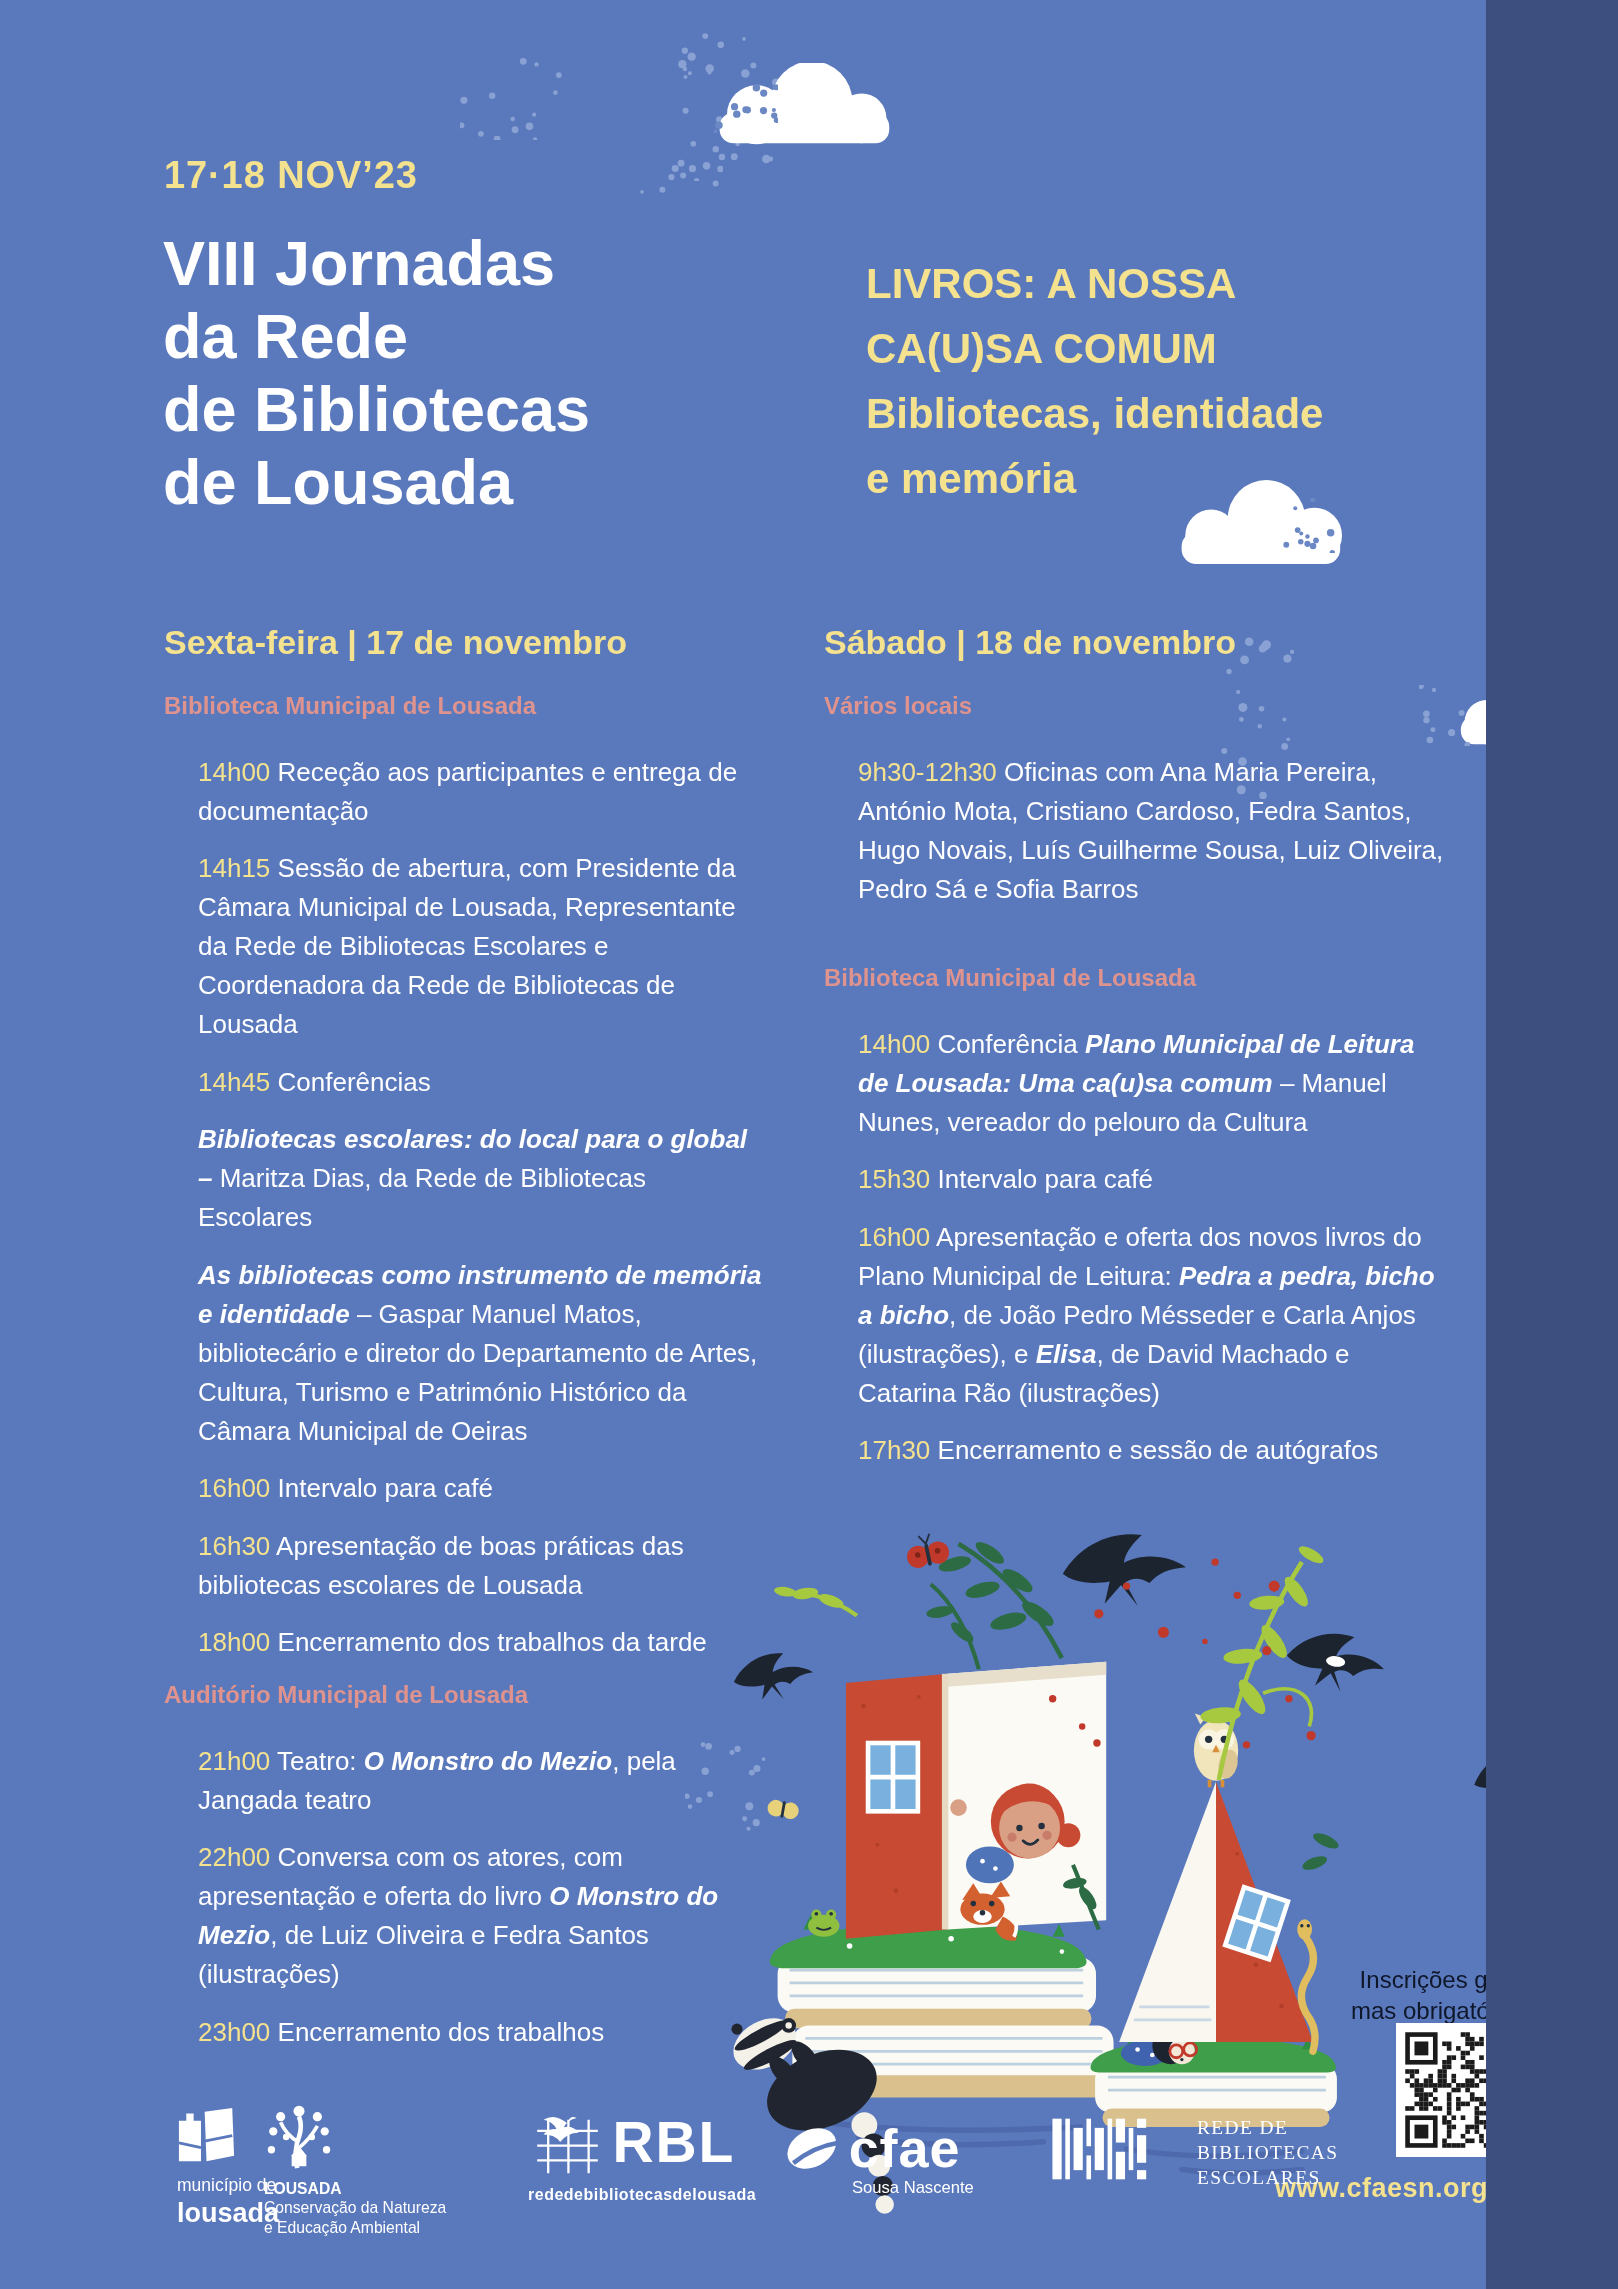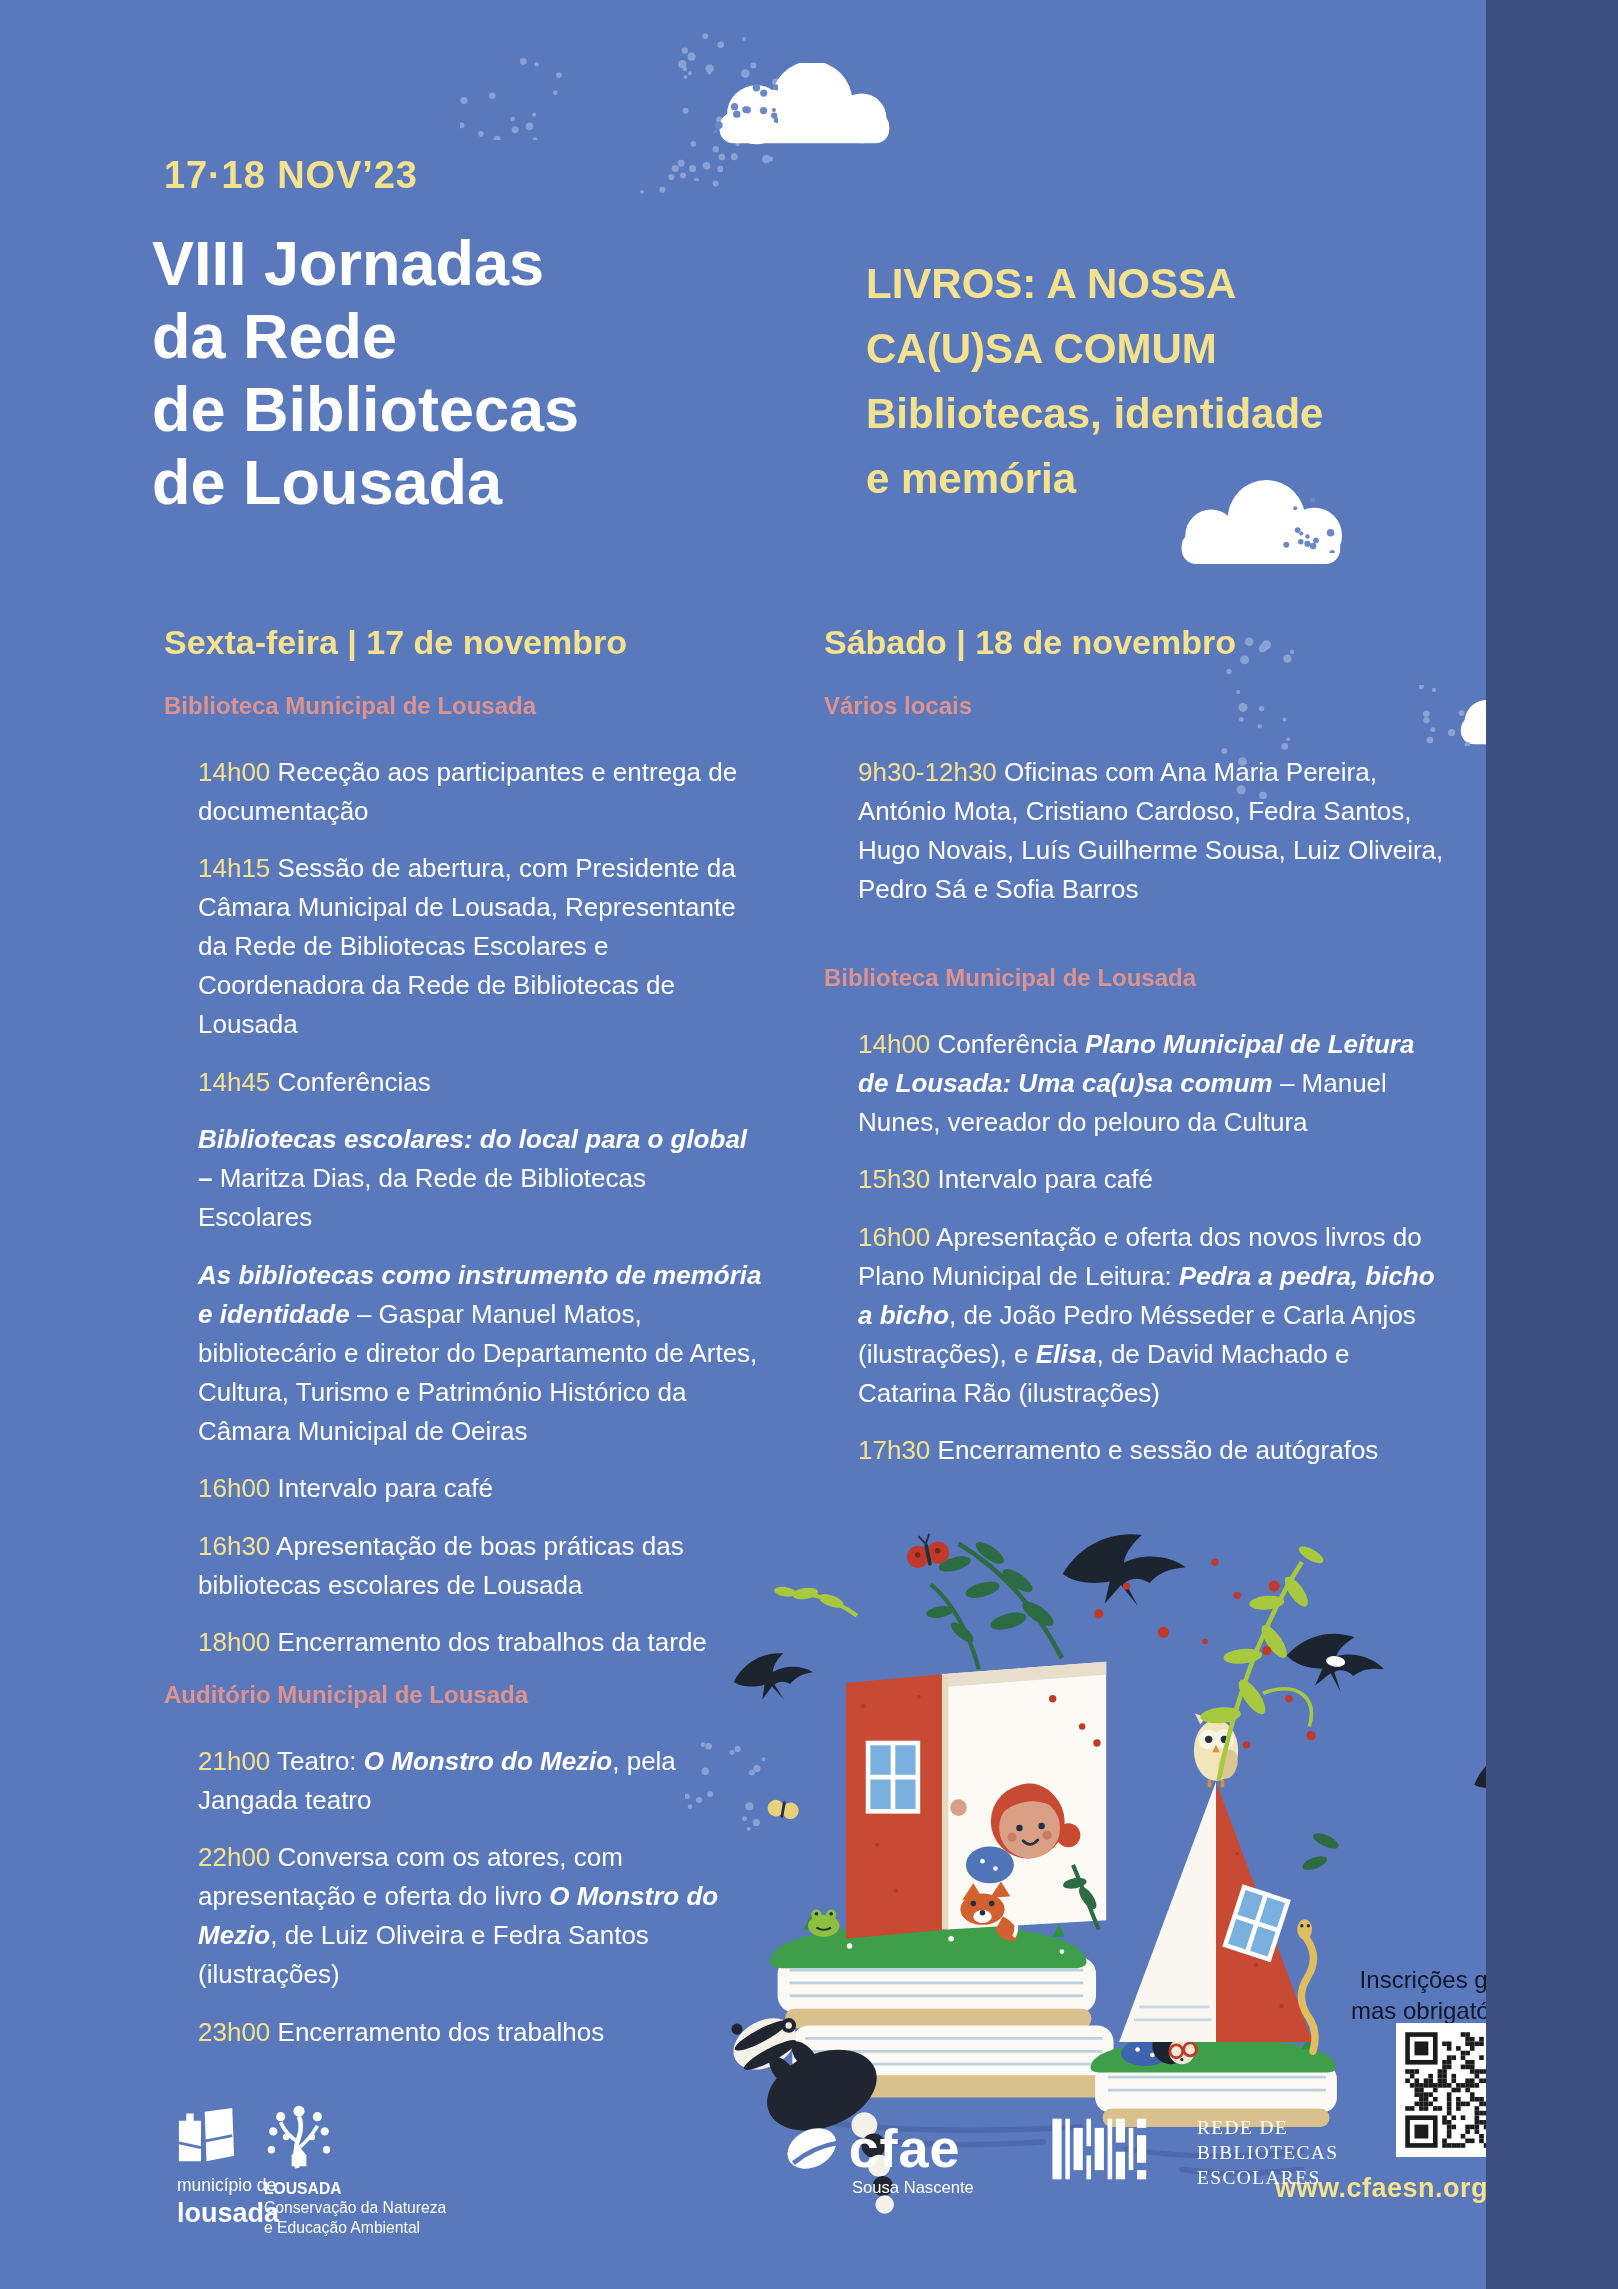--- a/index.html
+++ b/index.html
@@ -6,21 +6,21 @@
     --bg:#5a78bc; --yellow:#f5e28e; --salmon:#de938e; --white:#ffffff;
     --red:#c84a33; --green:#3f9e49; --lgreen:#a6c93f; --dgreen:#2d6b45;
     --ink:#20252f; --tan:#d9c08c; --shadow:#4d69ac; --dot:#8aa2d3; --clouddot:#6b88c5;
   }
   html,body{margin:0;padding:0;background:#3c4f7e;}
   .poster{position:relative;width:1486px;height:2290px;background:var(--bg);
     overflow:hidden;font-family:"Liberation Sans",sans-serif;color:#fff;}
   .abs{position:absolute;}
   
   .date{left:164px;top:154px;font-size:38px;font-weight:700;color:var(--yellow);letter-spacing:0.9px;}
-  .title{left:152px;top:227px;font-size:63px;line-height:73px;font-weight:700;color:#fff;}
+  .title{left:163px;top:227px;font-size:63px;line-height:73px;font-weight:700;color:#fff;}
   .theme{left:866px;top:251px;font-size:42px;line-height:65px;font-weight:700;color:var(--yellow);}
   
   .col{position:absolute;top:623px;}
   .col-fri{left:164px;width:598px;}
   .col-sat{left:824px;width:624px;}
   .day{margin:0 0 29.5px 0;font-size:34px;font-weight:700;color:var(--yellow);}
   .venue{margin:0 0 33px 0;font-size:24px;font-weight:700;color:var(--salmon);}
   .event{margin:0 0 18.5px 0;padding-left:34px;font-size:26px;line-height:39px;color:#fff;}
   .event .time{font-weight:400;color:var(--yellow);text-align:center;}
   .event .time::after{content:" ";}
@@ -796,20 +796,32 @@
         <circle cx="8" cy="52" r="4"></circle>
           <circle cx="68" cy="52" r="4"></circle>
         <path d="M30,58 l8,-10 8,10 v12 h-16 Z"></path>
       </g>
     </svg>
     <div class="t1">LOUSADA</div>
     <div class="t2">Conservação da Natureza</div>
     <div class="t3">e Educação Ambiental</div>
   </div>
 
+  <div class="logo lg-rbl">
+    <div class="row">
+      <svg width="79" height="65" viewBox="0 0 86 70">
+        <g stroke="#fff" stroke-width="2.5" fill="none">
+          <path d="M10,18 h66 M10,34 h66 M10,50 h66 M22,6 v58 M44,6 v58 M66,6 v58"></path>
+        </g>
+        <path d="M43,10 q-14,-12 -26,-4 q10,2 14,10 q-10,0 -14,6 q12,0 18,8 q8,-10 20,-10 q-6,-8 -16,-6 q4,-8 14,-10 q-8,-4 -10,6" fill="#fff"></path>
+      </svg>
+      <div class="acr">RBL</div>
+    </div>
+    <div class="sub">rededebibliotecasdelousada</div>
+  </div>
 
   <div class="logo lg-cfae">
     <div class="row">
       <svg width="61" height="57" viewBox="0 0 66 62">
         <ellipse cx="30" cy="32" rx="28" ry="20" fill="#fff" transform="rotate(-28 30 32)"></ellipse>
         <path d="M10,48 q22,-18 48,-22" stroke="#5a78bc" stroke-width="5" fill="none"></path>
       </svg>
       <div class="acr">cfae</div>
     </div>
     <div class="sub">Sousa Nascente</div>

